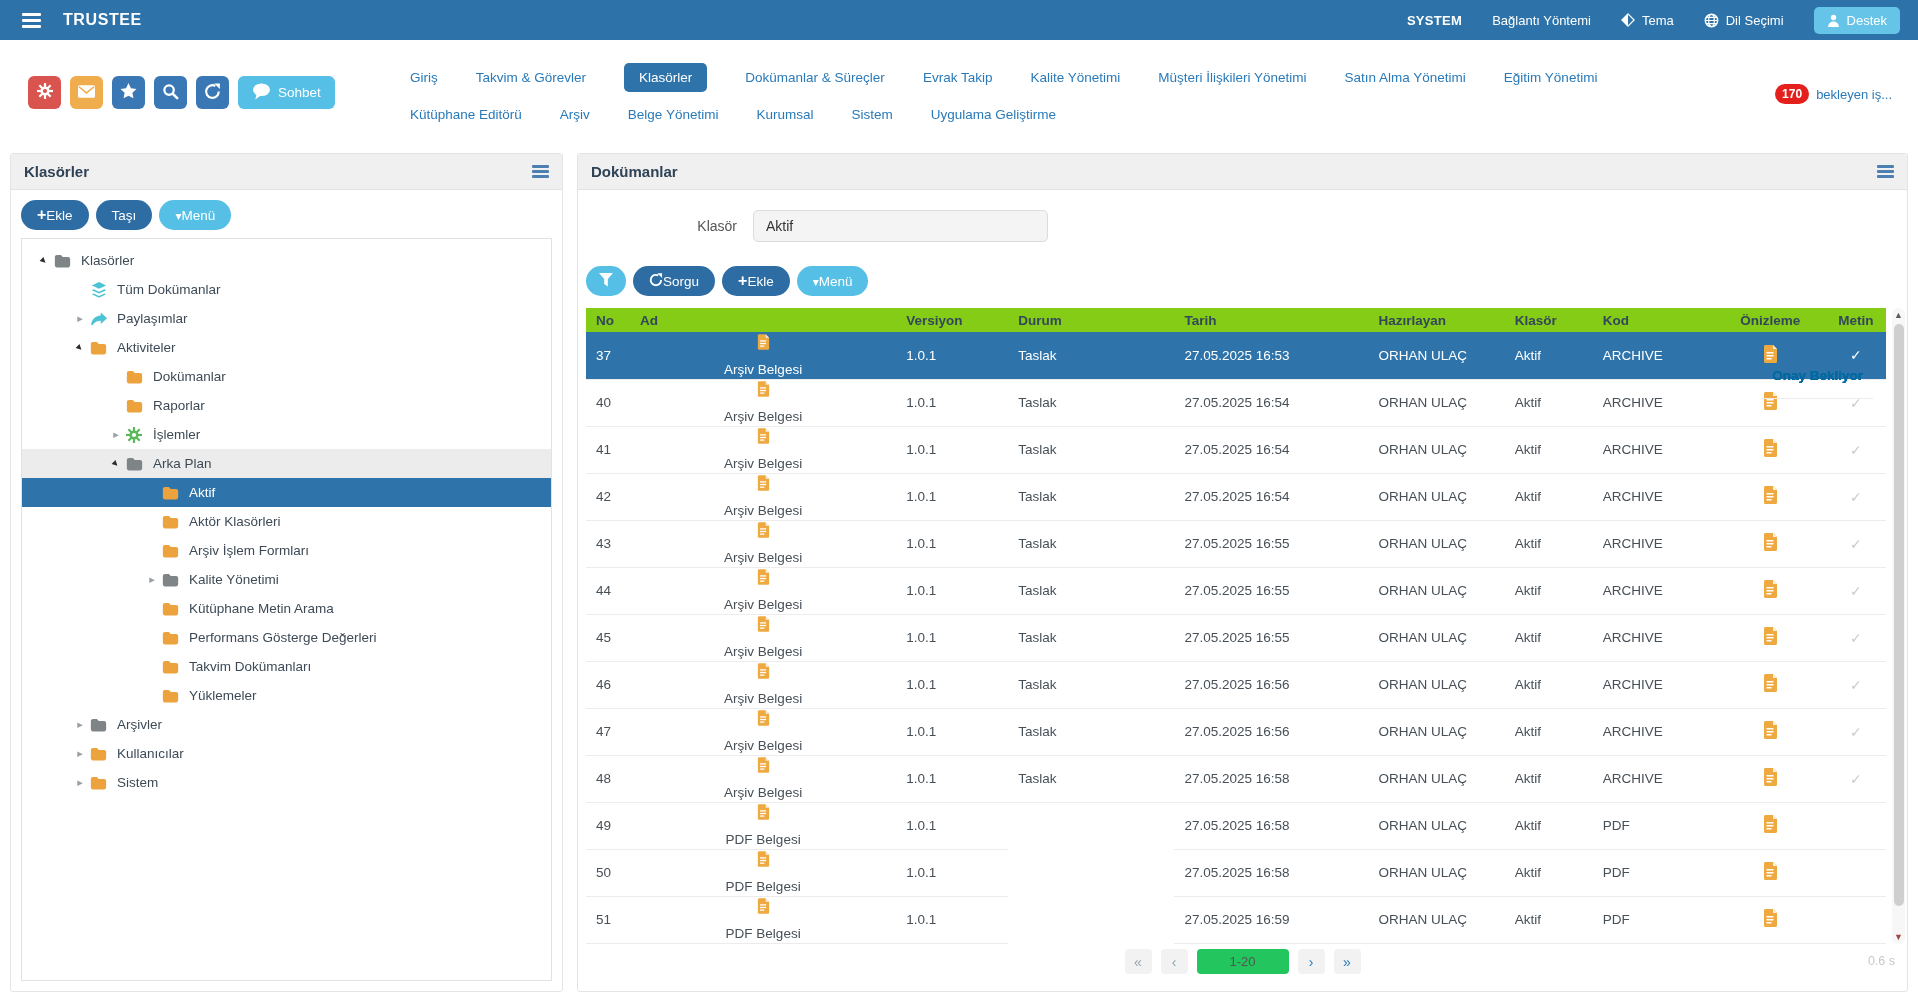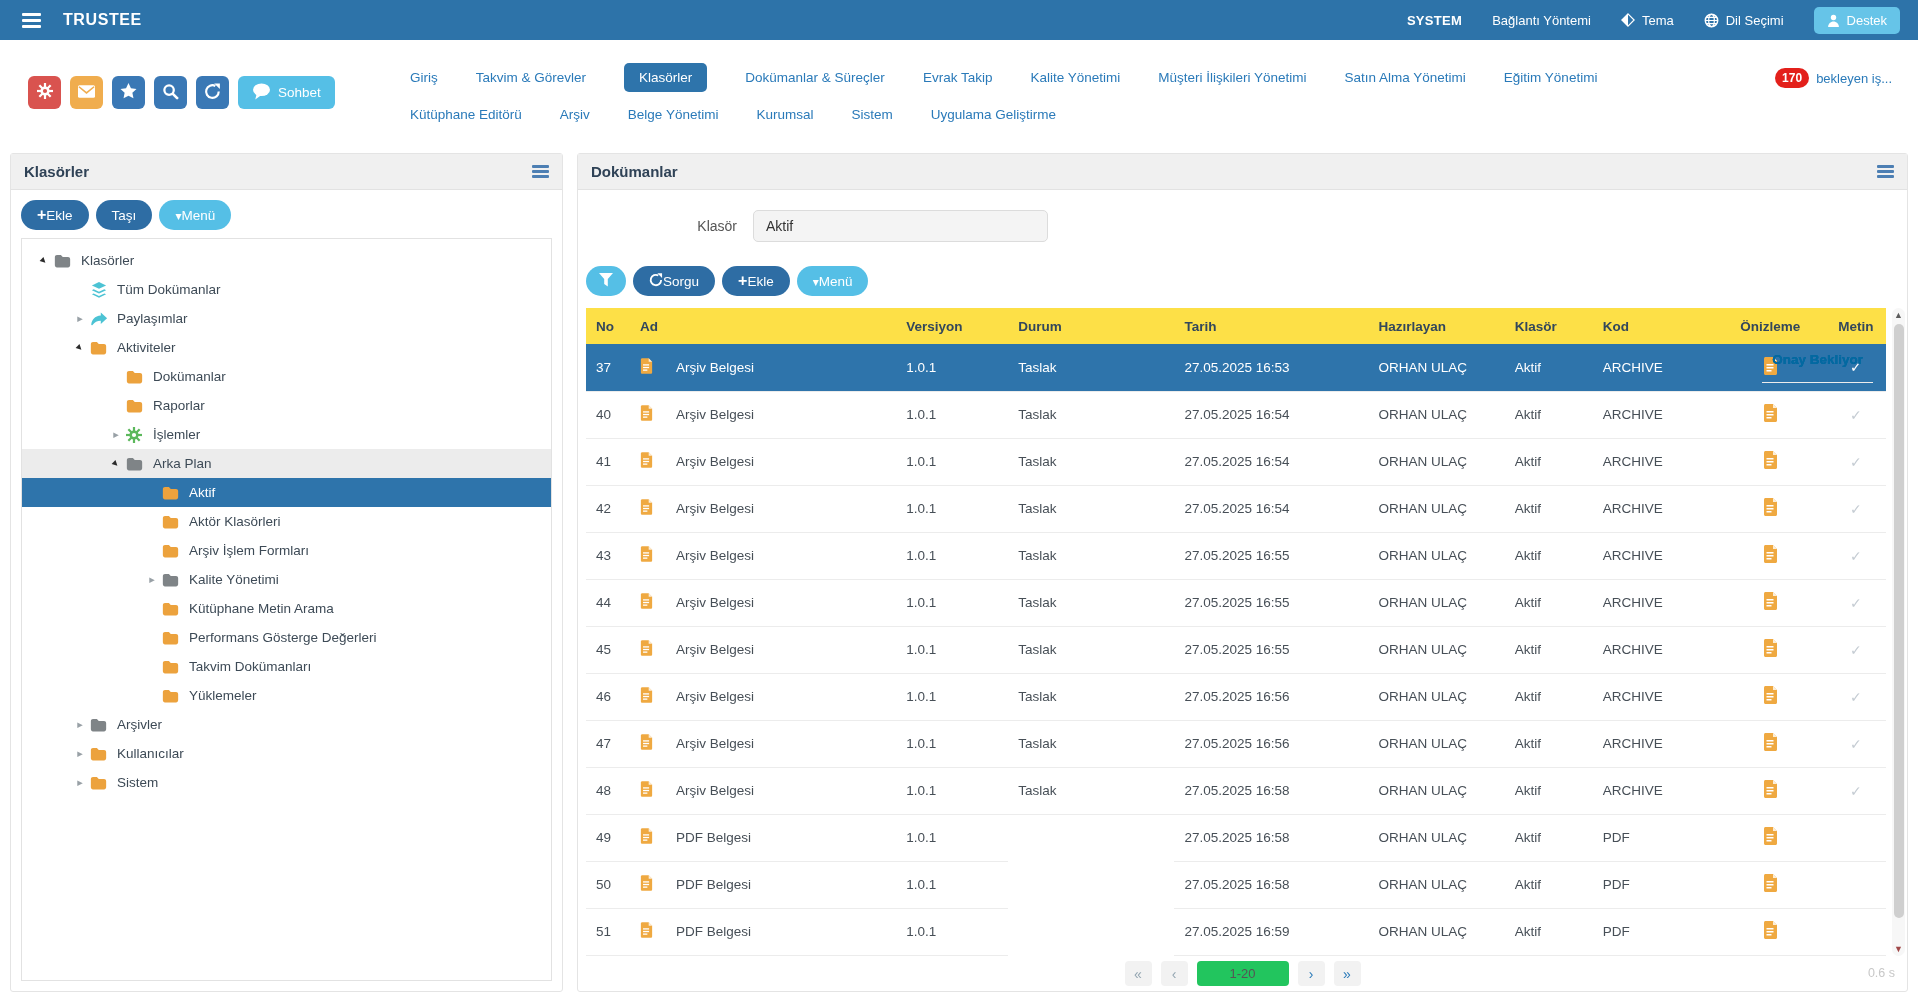--- a/index.html
+++ b/index.html
@@ -21,21 +21,21 @@
   .subheader { position:relative; height:113px; background:#fff; }
   .quick-icons { position:absolute; left:28px; top:36px; display:flex; gap:9px; }
   .qbtn { width:33px; height:33px; border:none; border-radius:6px; display:flex; align-items:center; justify-content:center; cursor:pointer; }
   .qbtn.red { background:#d9534f; } .qbtn.orange { background:#f0ad4e; }
   .qbtn.blue { background:#3a78b5; } .qbtn.lblue { background:#55bfe6; }
   .qbtn.chat { width:auto; padding:0 14px; gap:7px; color:#fff; font-size:13.5px; }
   .tabs { margin-left:410px; padding-top:22px; }
   .tabs-row { display:flex; align-items:center; gap:38px; height:30px; margin-bottom:7px; }
   .tab { color:#2a7ab9; font-size:13.5px; cursor:pointer; white-space:nowrap; }
   .tab.active { background:#2e74ab; color:#fff; padding:7px 15px; border-radius:5px; }
-  .pending { position:absolute; right:26px; top:28px; display:flex; align-items:center; gap:7px; cursor:pointer; }
+  .pending { position:absolute; right:26px; top:44px; display:flex; align-items:center; gap:7px; cursor:pointer; }
   .badge { background:#e3201b; color:#fff; font-size:12px; font-weight:bold; border-radius:11px; padding:3px 7px; }
   .pending-label { color:#2a7ab9; font-size:13px; }
 
   
   .content { display:flex; gap:14px; padding:0 10px; height:839px; }
   .panel { background:#fff; border:1px solid #e4e4e4; border-radius:3px; display:flex; flex-direction:column; }
   .left-panel { width:553px; }
   .main-panel { flex:1; position:relative; }
   .panel-header { height:36px; background:#f0f0f0; border-bottom:1px solid #e2e2e2; display:flex; align-items:center; padding:0 13px; }
   .panel-title { font-size:15px; font-weight:bold; color:#2f4256; }
@@ -64,27 +64,27 @@
   
   .filter-row { margin-top:20px; display:flex; align-items:center; }
   .filter-row label { width:175px; text-align:right; padding-right:16px; font-size:14px; color:#555; }
   .filter-row input { width:295px; height:32px; background:#f4f4f4; border:1px solid #dcdcdc; border-radius:5px;
     padding:0 12px; font-size:14px; color:#333; font-family:inherit; }
   .main-actions { margin-top:24px; margin-left:8px; padding:0; }
 
   
   .table-wrap { margin:12px 8px 0; position:relative; }
   table { border-collapse:collapse; table-layout:fixed; width:1300px; }
-  thead th { background:#fde047; color:#33475b; font-size:13.5px; font-weight:bold; text-align:left;
-    height:36px; padding:0 10px; white-space:nowrap; }
+  thead th { background:#84cc16; color:#33475b; font-size:13.5px; font-weight:bold; text-align:left;
+    height:24px; padding:0 10px; white-space:nowrap; }
   tbody td { height:47px; padding:0 10px; font-size:13.5px; color:#474f57; border-bottom:1px solid #ececec; white-space:nowrap; overflow:hidden; }
   tbody tr.selected td { background:#2e74ab; color:#fff; }
   td.c-durum.pending { color:#0369a1; font-weight:bold; }
   td.center, th.center-h { text-align:center; }
-  .ad-cell { display:flex; align-items:center; gap:23px; }
+  .ad-cell { display:flex; align-items:center; gap:9px;flex-direction:column; }
   .check { font-size:14px; color:#c5ccd3; }
   tr.selected .check { color:#fff; }
 
   
   .vscroll { position:absolute; right:-6px; top:0; width:13px; height:100%; background:#f7f7f7; border-radius:7px; }
   .varrow { position:absolute; left:0; width:13px; height:14px; display:flex; align-items:center; justify-content:center; font-size:9px; }
   .varrow.up { top:0; color:#5c5c5c; } .varrow.down { bottom:0; color:#a04848; }
   .varrow.up::before { content:"▲"; } .varrow.down::before { content:"▼"; }
   .vthumb { position:absolute; left:1.5px; top:16px; width:10px; height:calc(100% - 54px); background:#cfcfcf; border-radius:6px; }
 

